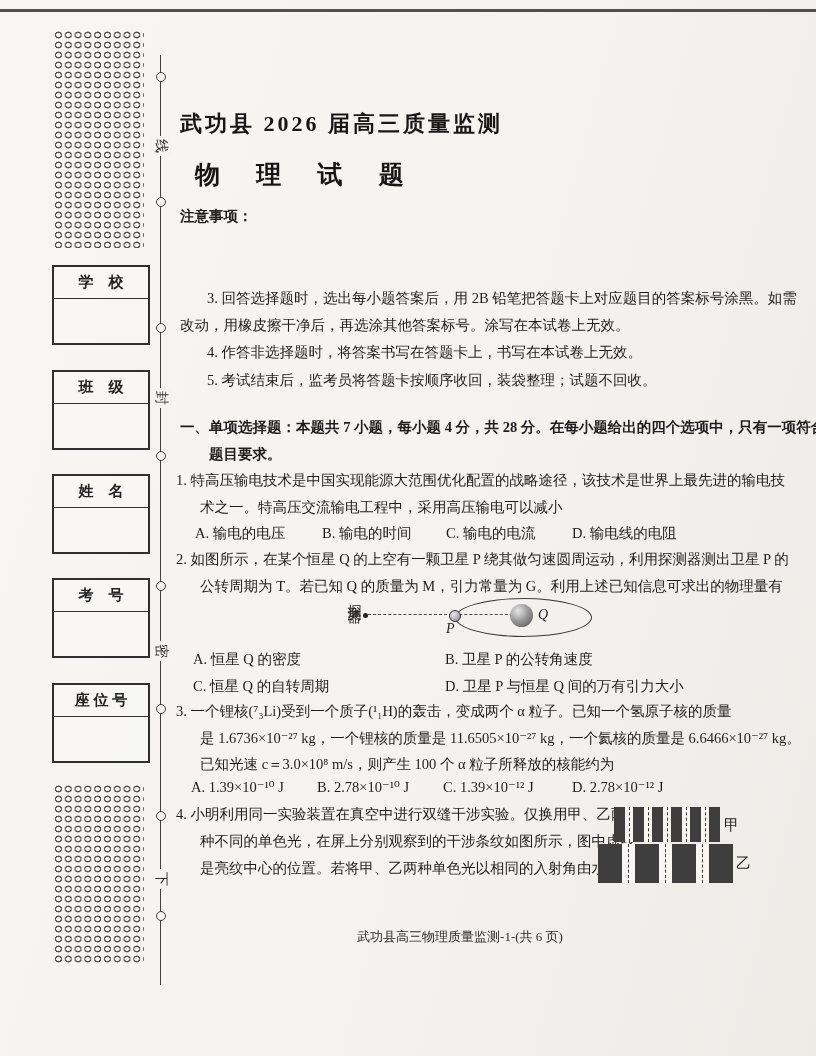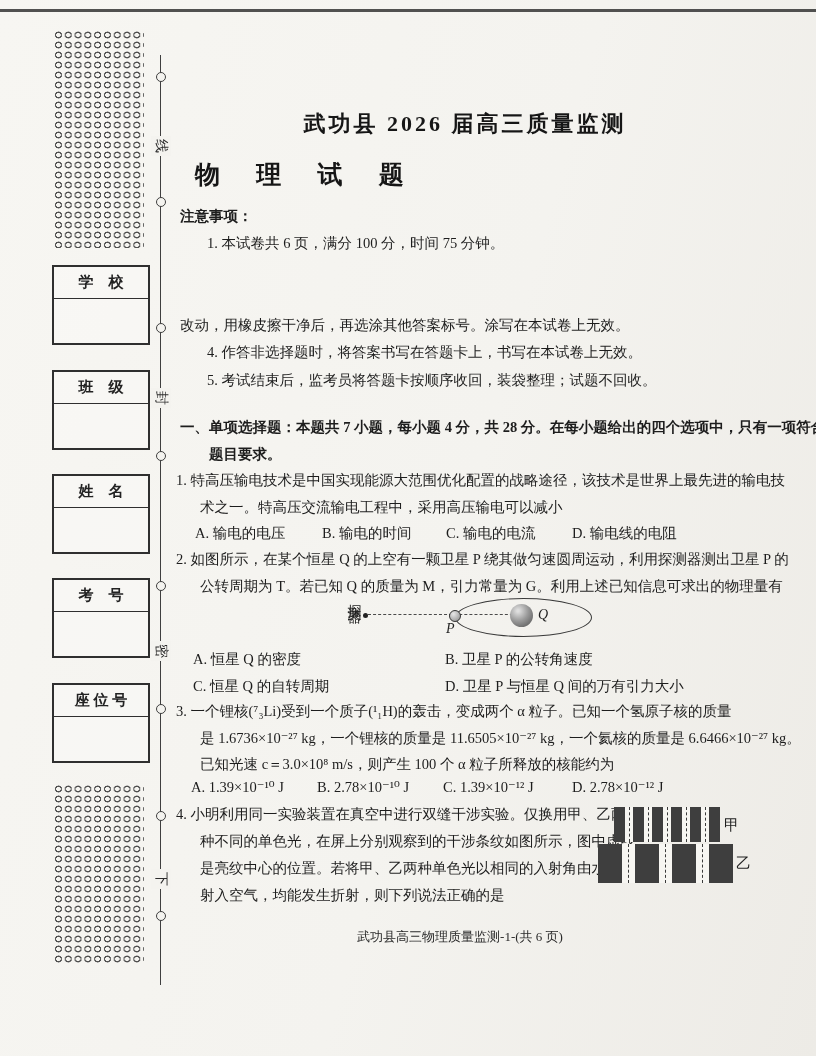--- a/index.html
+++ b/index.html
@@ -24,21 +24,21 @@
     position:absolute;left:151px;width:20px;height:20px;background:#f4f3ef;
     font-size:14px;line-height:20px;text-align:center;transform:rotate(90deg);color:#2c2c2c;
   }
   
   .reg-box{position:absolute;left:52px;width:94px;height:76px;border:2px solid #2f2f2f;background:rgba(255,255,255,0.25);}
   .reg-label{height:31px;border-bottom:1.6px solid #2f2f2f;text-align:center;font-size:15px;font-weight:600;line-height:31px;color:#222;}
   .reg-blank{height:43px;}
   
   .line{position:absolute;white-space:nowrap;font-size:14.5px;line-height:20px;color:#1d1d1d;}
   .bold{font-weight:bold;}
-  .title1{position:absolute;left:180px;top:109px;width:570px;text-align:center;font-size:22px;font-weight:bold;letter-spacing:3px;color:#161616;}
+  .title1{position:absolute;left:180px;top:109px;width:570px;text-align:left;font-size:22px;font-weight:bold;letter-spacing:3px;color:#161616;}
   .title2{position:absolute;left:180px;top:158px;width:570px;font-size:25px;font-weight:bold;letter-spacing:15px;text-indent:15px;color:#161616;}
   .footer{position:absolute;left:180px;top:916px;width:560px;text-align:center;font-size:13px;color:#2a2a2a;margin-top:12px;}
   
   .det-label{position:absolute;left:345px;top:593px;writing-mode:vertical-rl;text-orientation:upright;font-size:14px;letter-spacing:3px;color:#1d1d1d;}
   .det-dot{position:absolute;left:363px;top:613px;width:5px;height:5px;background:#222;border-radius:50%;}
   .sight-line{position:absolute;left:368px;top:614px;width:150px;height:0;border-top:1.6px dashed #4a4a4a;}
   .orbit{position:absolute;left:455px;top:598px;width:135px;height:37px;border:1.6px solid #3a3a3a;border-radius:50%;}
   .sat-p{position:absolute;left:449px;top:610px;width:10px;height:10px;border:1px solid #333;border-radius:50%;
          background:radial-gradient(circle at 35% 30%, #e8e8e8, #8a8a8a);}
   .p-label{position:absolute;left:446px;top:621px;font-size:14px;font-style:italic;}
@@ -98,21 +98,21 @@
   </div>
   <div class="reg-box" style="top:683px">
     <div class="reg-label">座 位 号</div>
     <div class="reg-blank"></div>
   </div>
 
   <div class="title1">武功县 2026 届高三质量监测</div>
   <div class="title2">物 理 试 题</div>
 
   <div class="line bold" style="left:180px;top:206px">注意事项：</div>
-  <div class="line" style="left:207px;top:233px">1. 本试卷共 6 页，满分 100 分，时间 75 分钟。</div>
+  <div class="line" style="left:207px;top:288px">3. 回答选择题时，选出每小题答案后，用 2B 铅笔把答题卡上对应题目的答案标号涂黑。如需</div>
   <div class="line" style="left:180px;top:315px">改动，用橡皮擦干净后，再选涂其他答案标号。涂写在本试卷上无效。</div>
   <div class="line" style="left:207px;top:342px">4. 作答非选择题时，将答案书写在答题卡上，书写在本试卷上无效。</div>
   <div class="line" style="left:207px;top:370px">5. 考试结束后，监考员将答题卡按顺序收回，装袋整理；试题不回收。</div>
 
   <div class="line bold" style="left:180px;top:417px">一、单项选择题：本题共 7 小题，每小题 4 分，共 28 分。在每小题给出的四个选项中，只有一项符合</div>
   <div class="line bold" style="left:209px;top:444px">题目要求。</div>
 
   <div class="line" style="left:176px;top:470px">1. 特高压输电技术是中国实现能源大范围优化配置的战略途径，该技术是世界上最先进的输电技</div>
   <div class="line" style="left:200px;top:497px">术之一。特高压交流输电工程中，采用高压输电可以减小</div>
   <div class="line" style="left:195px;top:523px">A. 输电的电压</div>
@@ -141,21 +141,20 @@
   <div class="line" style="left:200px;top:728px">是 1.6736×10⁻²⁷ kg，一个锂核的质量是 11.6505×10⁻²⁷ kg，一个氦核的质量是 6.6466×10⁻²⁷ kg。</div>
   <div class="line" style="left:200px;top:754px">已知光速 c＝3.0×10⁸ m/s，则产生 100 个 α 粒子所释放的核能约为</div>
   <div class="line" style="left:191px;top:777px">A. 1.39×10⁻¹⁰ J</div>
   <div class="line" style="left:317px;top:777px">B. 2.78×10⁻¹⁰ J</div>
   <div class="line" style="left:443px;top:777px">C. 1.39×10⁻¹² J</div>
   <div class="line" style="left:572px;top:777px">D. 2.78×10⁻¹² J</div>
 
   <div class="line" style="left:176px;top:804px">4. 小明利用同一实验装置在真空中进行双缝干涉实验。仅换用甲、乙两</div>
   <div class="line" style="left:200px;top:831px">种不同的单色光，在屏上分别观察到的干涉条纹如图所示，图中虚线</div>
   <div class="line" style="left:200px;top:858px">是亮纹中心的位置。若将甲、乙两种单色光以相同的入射角由水中斜</div>
-  <div class="line" style="left:200px;top:885px">射入空气，均能发生折射，则下列说法正确的是</div>
 
   <div id="fringe-jia" class="fringe fringe-jia">
       <div class="fbar"></div>
       <div class="fgap">
         <div class="fdash"></div>
       </div>
       <div class="fbar"></div>
       <div class="fgap">
         <div class="fdash"></div>
       </div>

